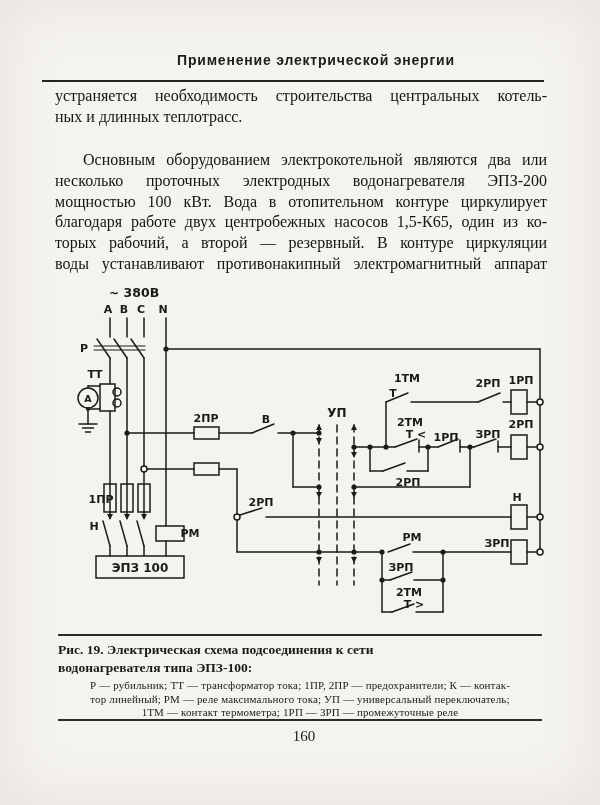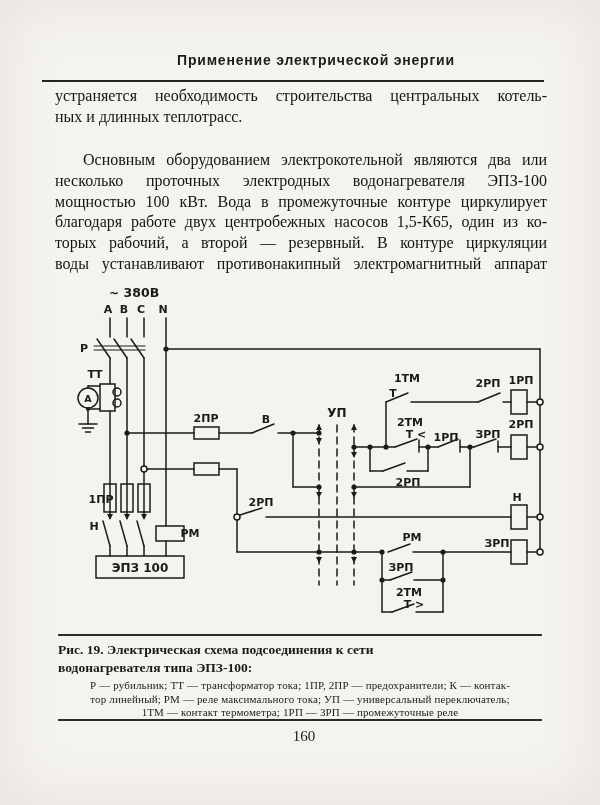--- a/index.html
+++ b/index.html
@@ -63,22 +63,22 @@
   <div class="hdr">Применение электрической энергии</div>
   <div class="rule" style="top:80px;left:42px;width:502px;"></div>
 
   <div class="body-par" style="top:86px;">
     <div class="jline">устраняется необходимость строительства центральных котель-</div>
     <div class="lline">ных и длинных теплотрасс.</div>
   </div>
 
   <div class="body-par" style="top:150px;">
     <div class="jline indent">Основным оборудованием электрокотельной являются два или</div>
-    <div class="jline">несколько проточных электродных водонагревателя ЭПЗ-100</div>
-    <div class="jline">мощностью 100 кВт. Вода в промежуточные контуре циркулирует</div>
+    <div class="jline">несколько проточных электродных водонагревателя ЭПЗ-200</div>
+    <div class="jline">мощностью 100 кВт. Вода в отопительном контуре циркулирует</div>
     <div class="jline">благодаря работе двух центробежных насосов 1,5-К65, один из ко-</div>
     <div class="jline">торых рабочий, а второй — резервный. В контуре циркуляции</div>
     <div class="jline">воды устанавливают противонакипный электромагнитный аппарат</div>
   </div>
 
   <svg class="circuit" width="600" height="805" viewBox="0 0 600 805">
 
     <g>
 
       <line x1="110" y1="318" x2="110" y2="337"></line>

